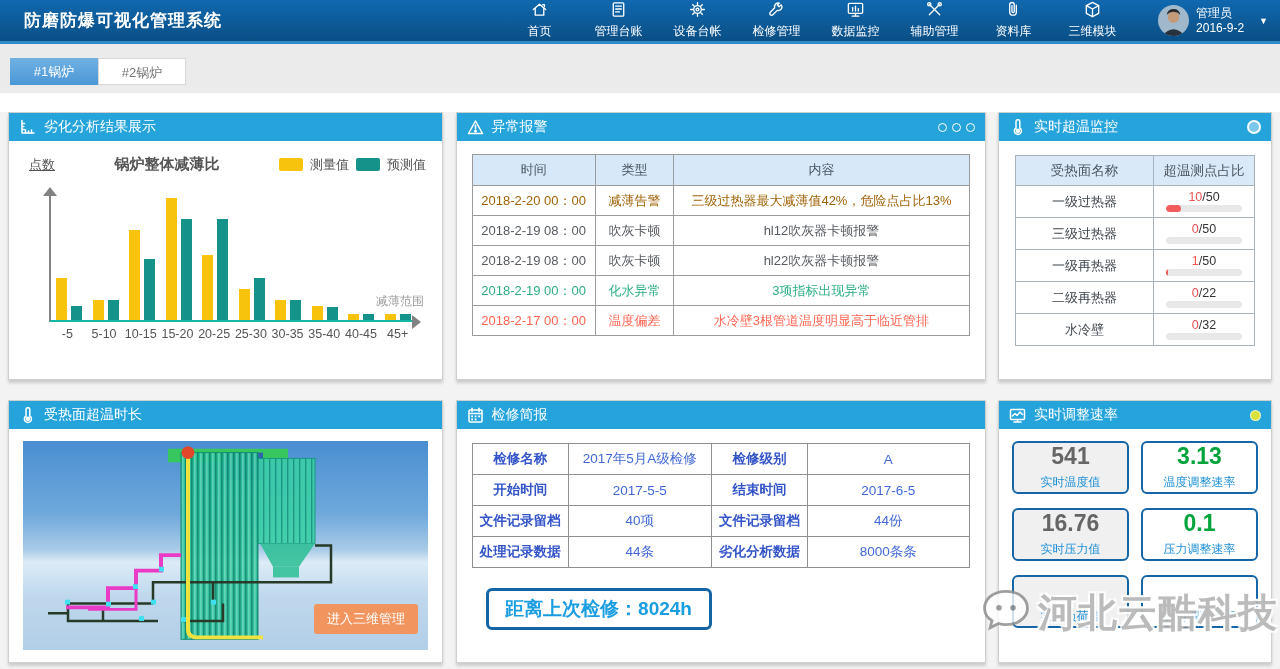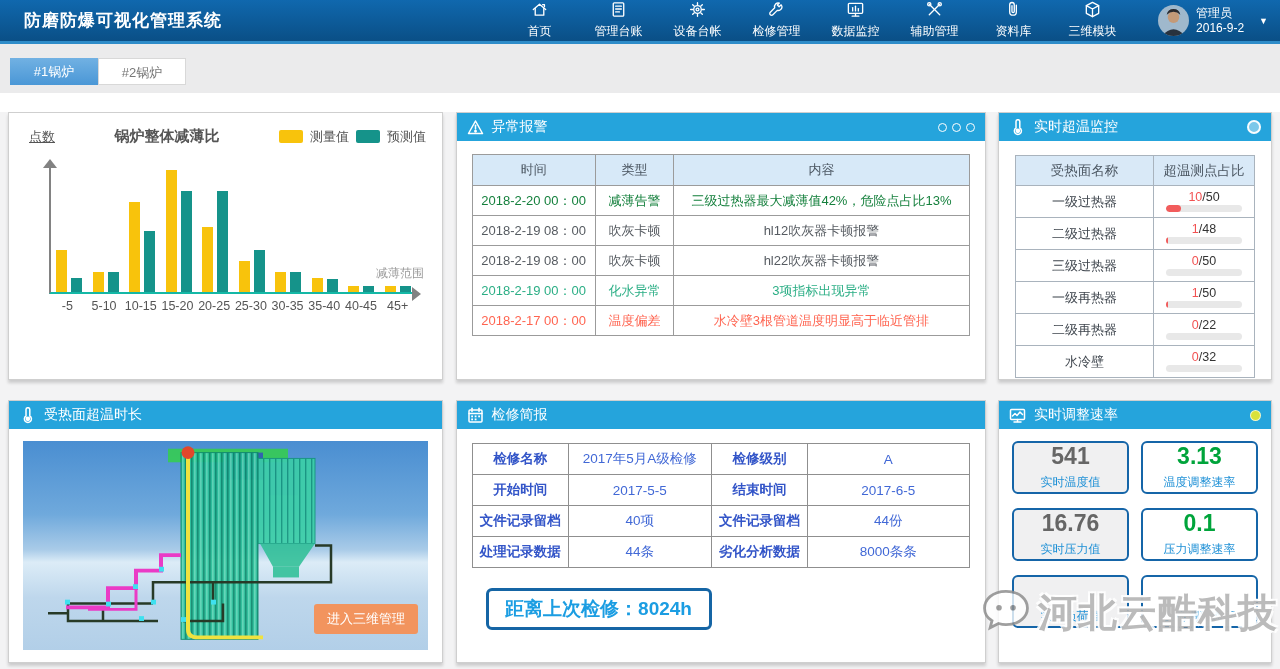--- a/index.html
+++ b/index.html
@@ -68,21 +68,21 @@
 
   
   table.tbl{width:100%;border-collapse:collapse;table-layout:fixed;}
   .tbl th,.tbl td{border:1px solid #9B9B9B;text-align:center;font-size:13px;height:29px;
                   padding:0 4px;overflow:hidden;white-space:nowrap;}
   .tbl th{background:#D7E9F8;color:#4A5560;font-weight:normal;height:30px;}
 
   .p2 .pbody{padding:13px 15px;}
   .p2 th:nth-child(1),.p2 td:nth-child(1){width:23%;}
   .p2 th:nth-child(2),.p2 td:nth-child(2){width:14%;}
-  .t-blue{color:#15803d}.t-gray{color:#565B61}.t-green{color:#2BAE85}.t-red{color:#FF6450}
+  .t-blue{color:#a16207}.t-gray{color:#565B61}.t-green{color:#2BAE85}.t-red{color:#FF6450}
 
   .p3 .pbody{padding:14px 16px;}
   .ot th,.ot td{border-color:#A9B3BD;}
   .ot th{background:#D9E9F7;font-size:13.5px;height:29px;}
   .ot td{height:27px;}
   .ot th:nth-child(1),.ot td:nth-child(1){width:54%;}
   .ot .name{font-size:13px;color:#3E454D;}
   .ot .vcell{padding:1px 12px 3px;}
   .nums{font-size:12.5px;text-align:center;line-height:14px;color:#333;}
   .hot{color:#F25252}
@@ -215,20 +215,29 @@
     <div class="caret">▼</div>
   </div>
 </div>
 
 <div class="tabbar"><span class="tab active">#1锅炉</span><span class="tab inactive">#2锅炉</span></div>
 
 <div class="content">
 <div class="panels">
 
   <section class="panel p1">
+    <header class="phead">
+      <span class="picon">
+        <svg viewBox="0 0 17 17">
+              <path d="M3 1.5 V14 H15"></path>
+              <path d="M3 4.5h2.5M3 7.5h1.8M3 10.5h2.5M6.5 14V11M9.5 14v-2M12.5 14v-3"></path>
+            </svg>
+      </span>
+      <span>劣化分析结果展示</span>
+    </header>
     <div class="pbody">
       <div class="chart-top">
         <span class="ylab">点数</span>
         <span class="ctitle">锅炉整体减薄比</span>
         <div class="legend">
               <span class="lg-swatch" style="background: rgb(248, 195, 12);"></span>
               <span class="lg-name">测量值</span>
               <span class="lg-swatch" style="background: rgb(21, 147, 138);"></span>
               <span class="lg-name">预测值</span>
             </div>
@@ -370,29 +379,20 @@
                 <th>超温测点占比</th>
               </tr>
             </thead>
         <tbody>
               <tr>
                 <td class="name">一级过热器</td>
                 <td class="vcell">
                   <div class="nums"><span class="hot">10</span><span class="tot">/50</span></div>
                   <div class="track">
                     <div class="fill" style="width: 20%;"></div>
-                  </div>
-                </td>
-              </tr>
-              <tr>
-                <td class="name">二级过热器</td>
-                <td class="vcell">
-                  <div class="nums"><span class="hot">1</span><span class="tot">/48</span></div>
-                  <div class="track">
-                    <div class="fill" style="width: 2%;"></div>
                   </div>
                 </td>
               </tr>
               <tr>
                 <td class="name">三级过热器</td>
                 <td class="vcell">
                   <div class="nums"><span class="hot">0</span><span class="tot">/50</span></div>
                   <div class="track">
                     <div class="fill" style="width: 0%;"></div>
                   </div>

